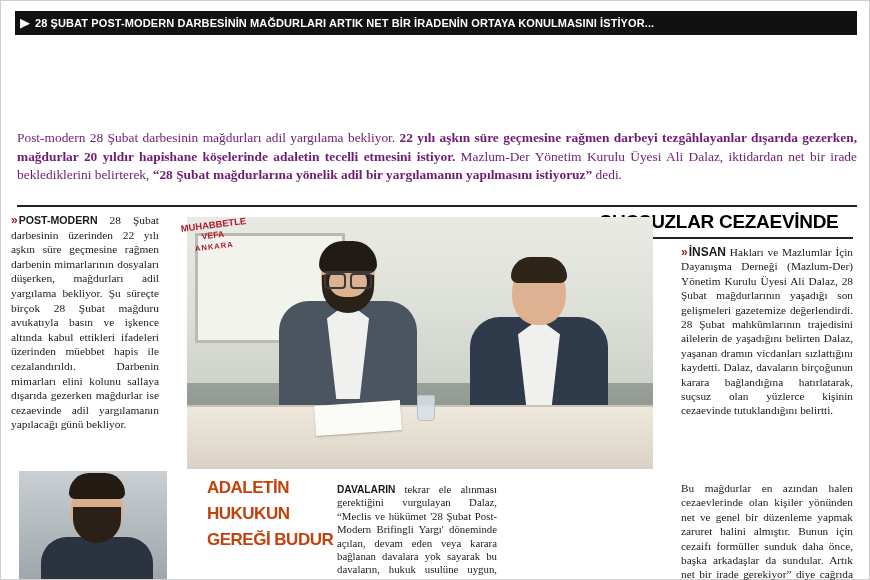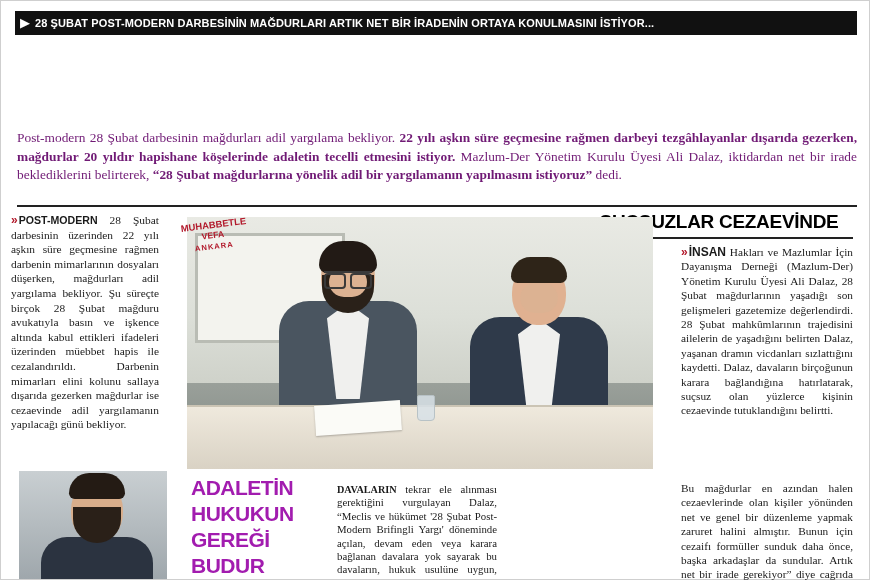--- a/index.html
+++ b/index.html
@@ -281,44 +281,44 @@
     border-radius: 0 0 26px 26px; background: #2a2018;
   }
   .pt-body {
     position: absolute; left: 22px; top: 66px; width: 112px; height: 46px;
     border-radius: 26px 26px 0 0; background: #2b3340;
   }
 
   
   .bottomhead {
     position: absolute;
-    left: 190px; top: 474px;
+    left: 206px; top: 474px;
     width: 140px;
     font-family: "Liberation Sans", sans-serif;
     font-weight: bold;
-    font-size: 21px;
+    font-size: 17px;
     line-height: 26px;
     letter-spacing: -0.5px;
-    color: #a21caf;
+    color: #c2410c;
   }
 
   
   .bcol {
     position: absolute;
     top: 482px;
     width: 160px;
     font-size: 10.8px;
     line-height: 13.4px;
     text-align: justify;
     color: #1a1a1a;
   }
   .bcol1 { left: 336px; }
   .bcol2 { left: 506px; }
   .bcol .lead-in {
-    font-family: Liberation Serif, serif;
+    font-family: Liberation Sans, sans-serif;
     font-weight: bold;
     font-size: 10.2px;
   }
 </style>
 </head>
 <body>
 
 <div class="page">
 
   <div class="kicker">

